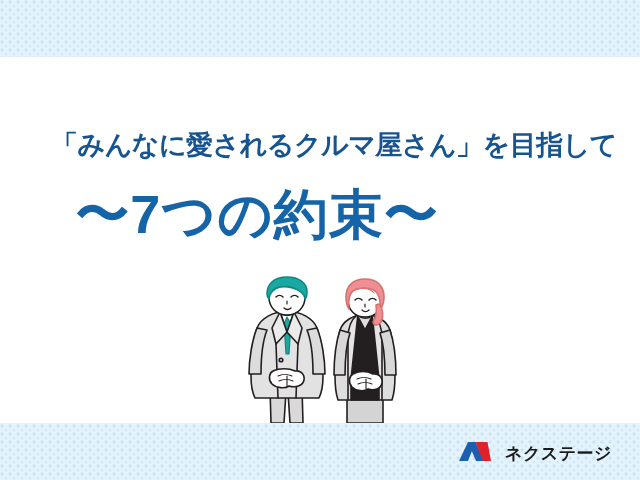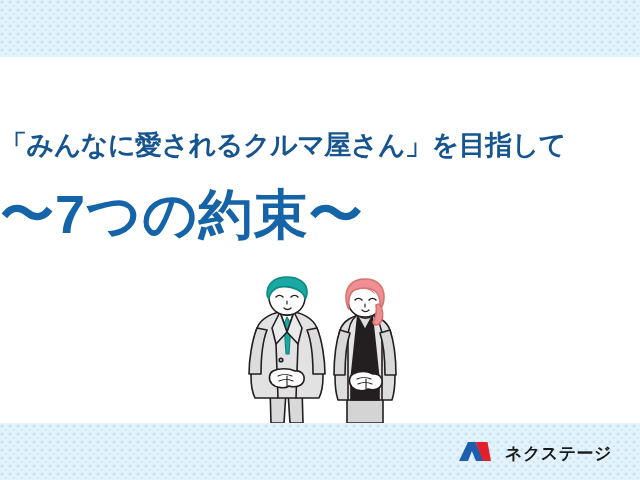--- a/index.html
+++ b/index.html
@@ -32,34 +32,35 @@
     width: 640px;
     height: 366px;
     background: #ffffff;
   }
 
   #headline {
     position: absolute;
     left: 0;
     top: 128px;
     width: 617px;
-    text-align: left;
+    text-align: right;
     font-size: 27px;
     line-height: 34px;
     font-weight: bold;
     color: #16548f;
     letter-spacing: -0.5px;
     white-space: nowrap;
   }
 
   #subheadline {
     position: absolute;
     left: 0;
     top: 183px;
     width: 514px;
+    text-align: center;
     font-size: 54px;
     line-height: 62px;
     font-weight: bold;
     color: #1564a8;
     letter-spacing: 1px;
     white-space: nowrap;
   }
 
   
   #illustration {

